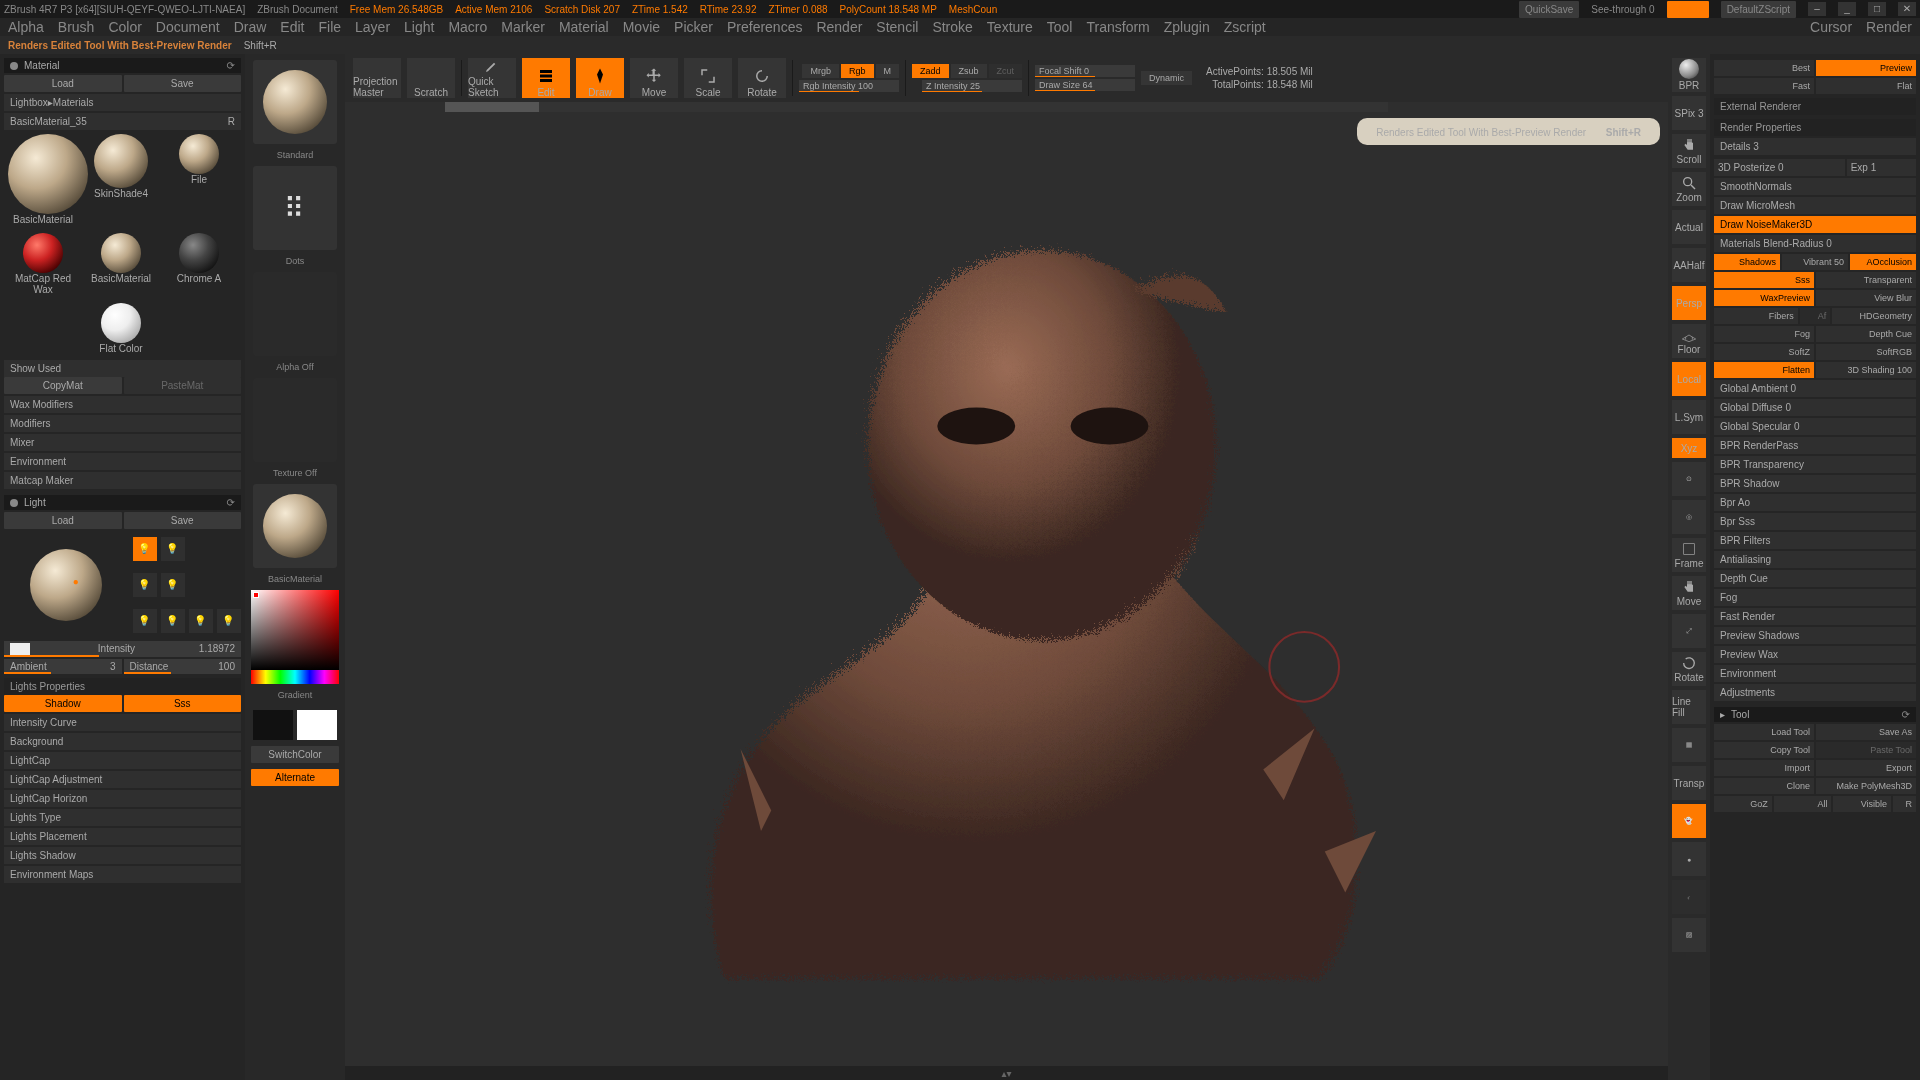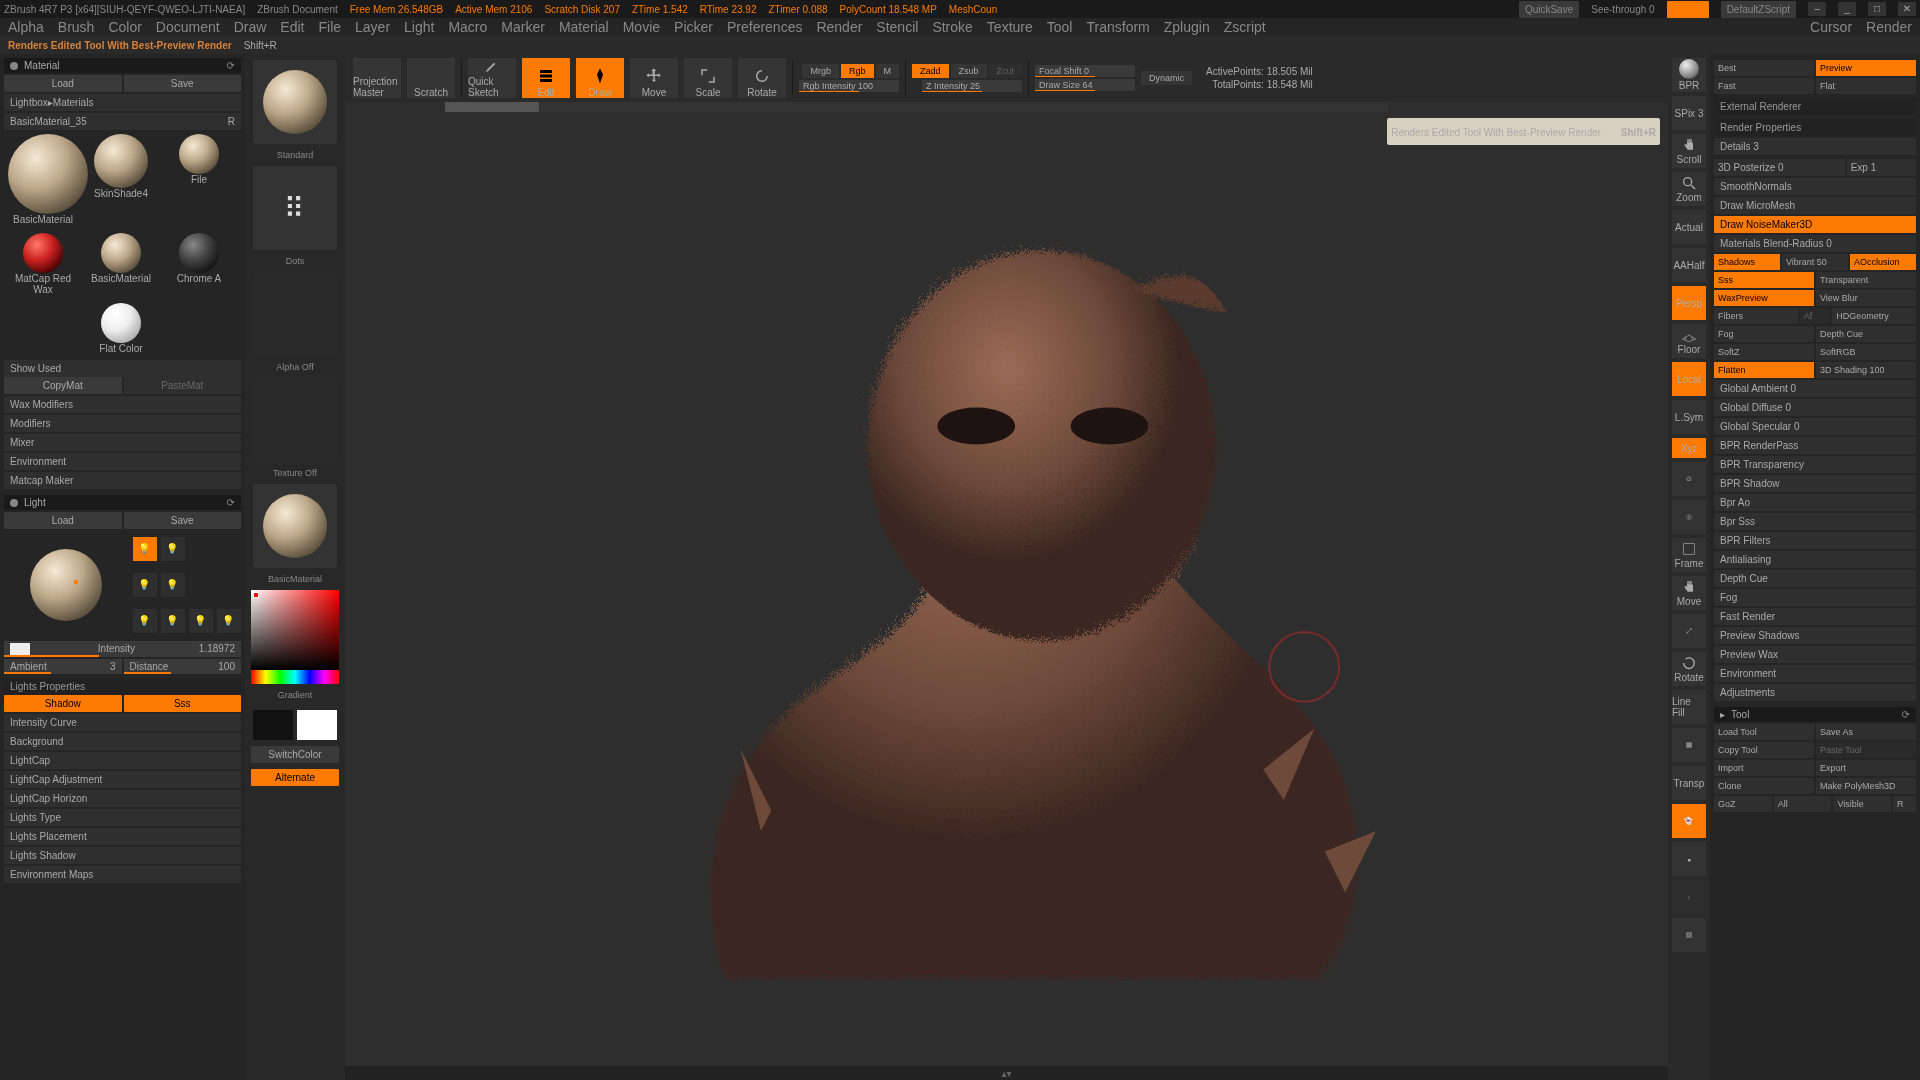--- a/index.html
+++ b/index.html
@@ -80,36 +80,36 @@
 .vsep { width:1px; height:36px; background:#1a1a1a; }
 .mbtn { padding:2px 8px; background:#353535; font-size:9px; }
 .mbtn.o { background:#ff7a00; color:#000; }
 .stack { display:flex; flex-direction:column; gap:2px;align-items:flex-end; }
 .mini-slider { width: 100px; background:#3a3a3a; padding:1px 4px; font-size:9px; position:relative; }
 .mini-slider::after { content:''; position:absolute; left:0; bottom:0; height:1px; width:60%; background:#ff7a00; }
 
 
 .viewport { flex:1; background:#2e2e2e; position:relative; overflow:hidden; }
 .model { position:absolute; left:50%; top:50%; transform:translate(-50%,-48%); width:820px; height:820px; }
-.tooltip-box { position:absolute; right:8px; top:6px; background:#d8d0c0; color:#222; padding:6px 4px; font-size:13px; border-radius:2px; }
+.tooltip-box { position:absolute; right:8px; top:6px; background:#d8d0c0; color:#222; padding:6px 19px; font-size:13px; border-radius:10px; }
 .tooltip-box .sc { margin-left: 16px; font-weight: bold; }
 .scroll-x { height: 10px; background:#333; margin: 0 280px 0 100px; position: relative; }
 .scroll-x::after { content:''; position:absolute; left:0; top:0; height:100%; width:10%; background:#555; }
 .canvas-bottom { height:14px; background:#222; display:flex; justify-content:center; align-items:center; color:#666; }
 
 
 .rtool { width:34px; height:34px; background:#333; display:flex; flex-direction:column; align-items:center; justify-content:center; font-size:7px; gap:1px; }
 .rtool.o { background:#ff7a00; color:#000; }
 .rtool svg { width:16px; height:16px; }
 
 
 .ritem { padding: 3px 6px; background:#2f2f2f; margin-top:2px; display:flex; justify-content:space-between; }
 .ritem.o { background:#ff7a00; color:#000; }
 .rrow { display:flex; gap:2px; margin-top:2px; }
-.rrow > * { flex:1; padding:3px 4px; background:#2f2f2f; text-align:left; font-size:9px; }
+.rrow > * { flex:1; padding:3px 4px; background:#2f2f2f; text-align:right; font-size:9px; }
 .rrow > .o { background:#ff7a00; color:#000; }
 
 .subhdr { background:#222; padding:3px 6px; margin-top:4px; color:#999; }
 </style>
 </head>
 <body>
 
 <div class="titlebar">
   <span class="t-item">ZBrush 4R7 P3 [x64][SIUH-QEYF-QWEO-LJTI-NAEA]</span>
   <span class="t-item">ZBrush Document</span>

